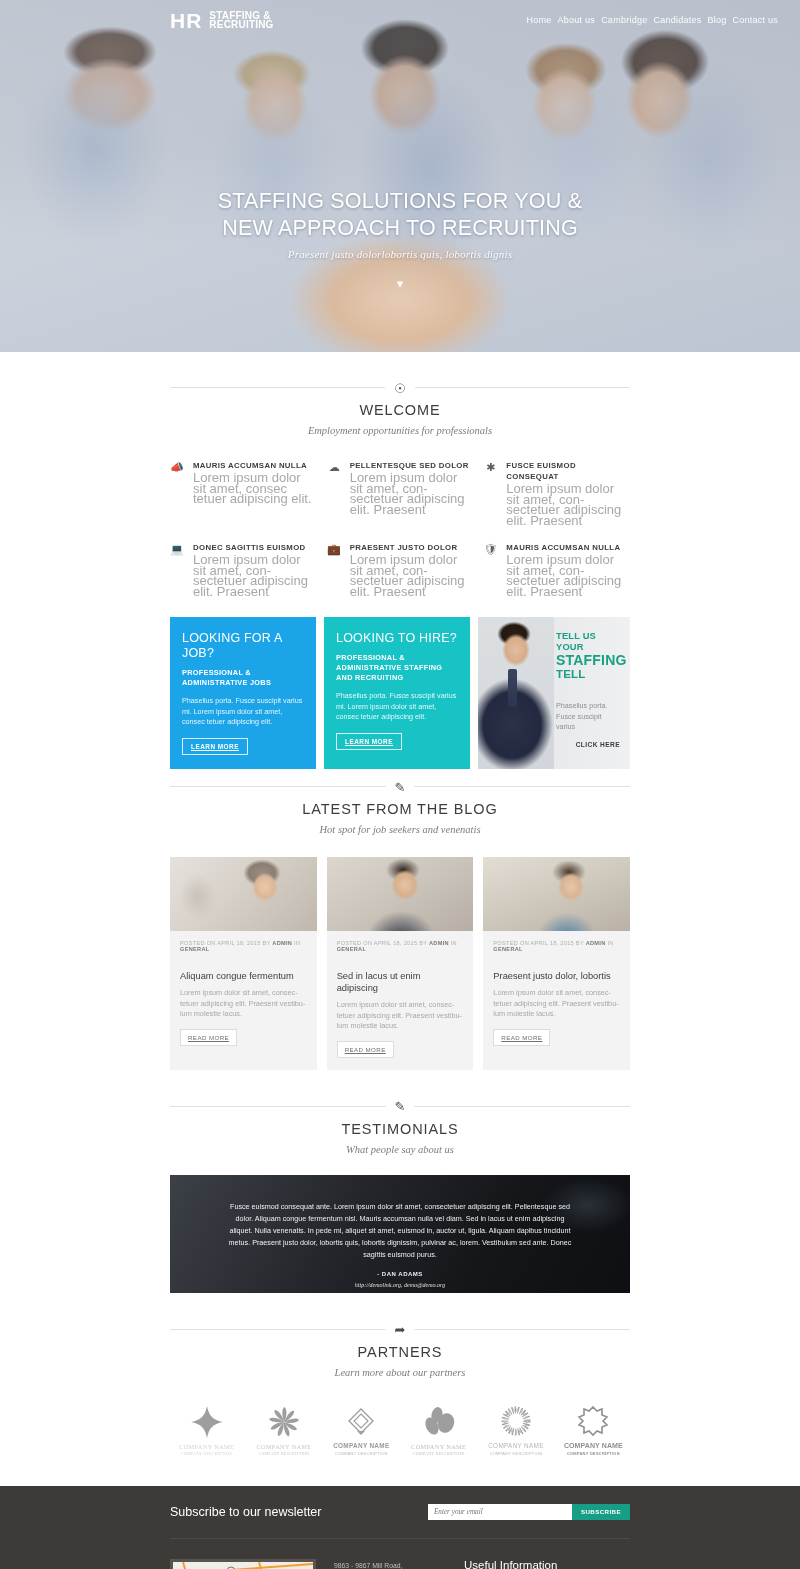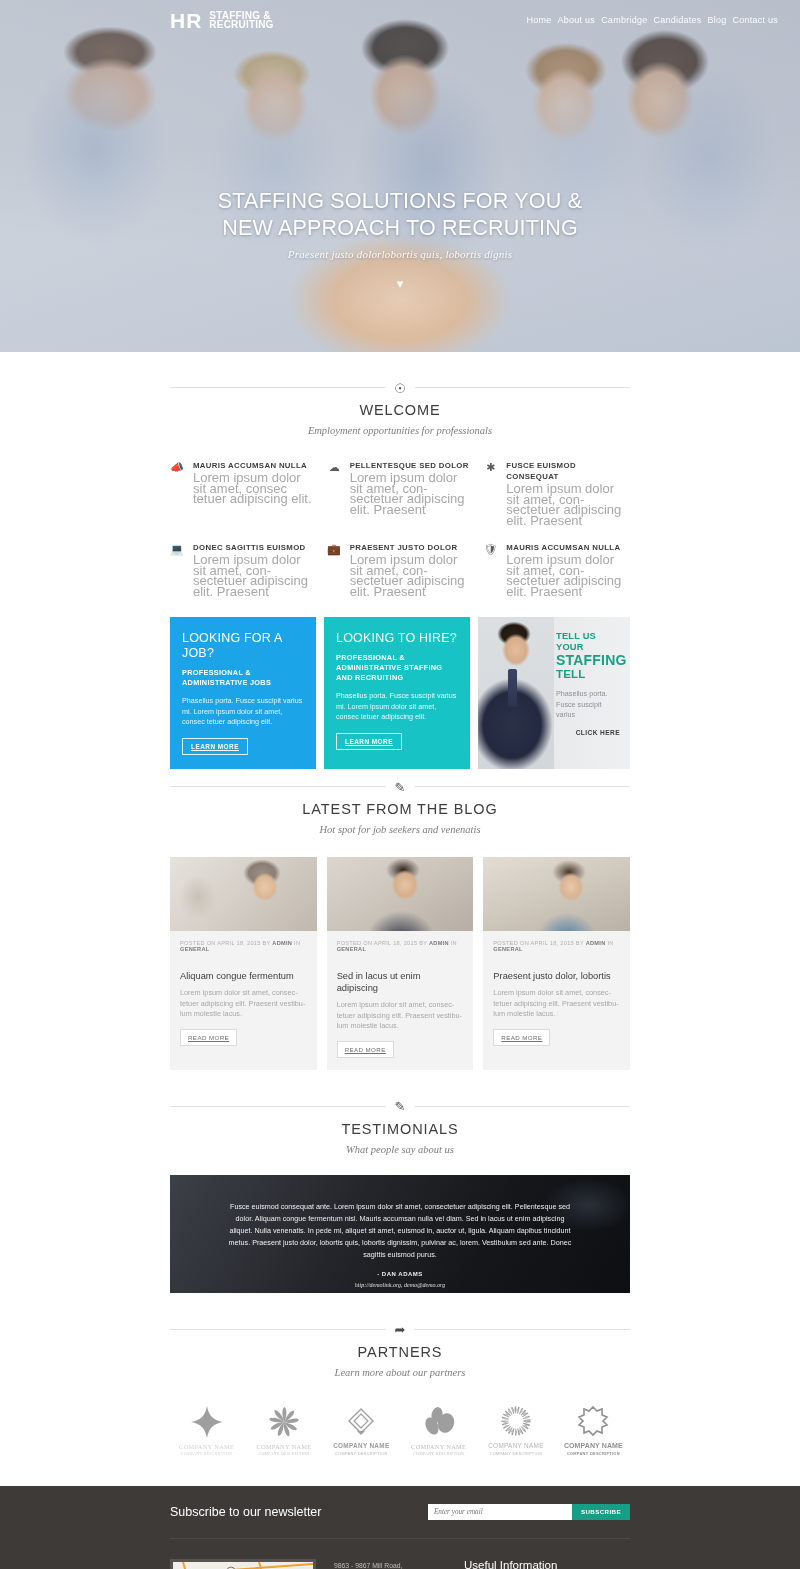--- a/index.html
+++ b/index.html
@@ -167,21 +167,21 @@
   }
   .ad-man::after {
     content: ""; position: absolute; left: 30px; top: 52px;
     width: 9px; height: 38px; border-radius: 2px;
     background: linear-gradient(180deg, #3a4461, #2c3450);
   }
   .ad-body { position: absolute; left: 78px; top: 14px; right: 10px; }
   .ad-l1 { font-size: 9.3px; font-weight: bold; color: #17a085; letter-spacing: .2px; line-height: 11px; }
   .ad-l2 { font-size: 14px; font-weight: bold; color: #17a085; letter-spacing: .2px; line-height: 15px; }
   .ad-l3 { font-size: 11.5px; font-weight: bold; color: #17a085; letter-spacing: .2px; line-height: 13px; }
-  .ad-text { margin-top: 8px; font-size: 7.2px; line-height: 10.5px; color: #8d9196; }
+  .ad-text { margin-top: 20px; font-size: 7.2px; line-height: 10.5px; color: #8d9196; }
   .ad-cta { margin-top: 8px; font-size: 6.6px; font-weight: bold; letter-spacing: .4px; color: #3d3d3d; text-align: right; }
 
   
   .blog { padding-top: 36px; }
   .posts {
     margin-top: 22px;
     display: grid; grid-template-columns: repeat(3, 1fr); gap: 10px;
   }
   .post { background: #f3f3f3; }
   .post-img { height: 74px; position: relative; overflow: hidden; }

